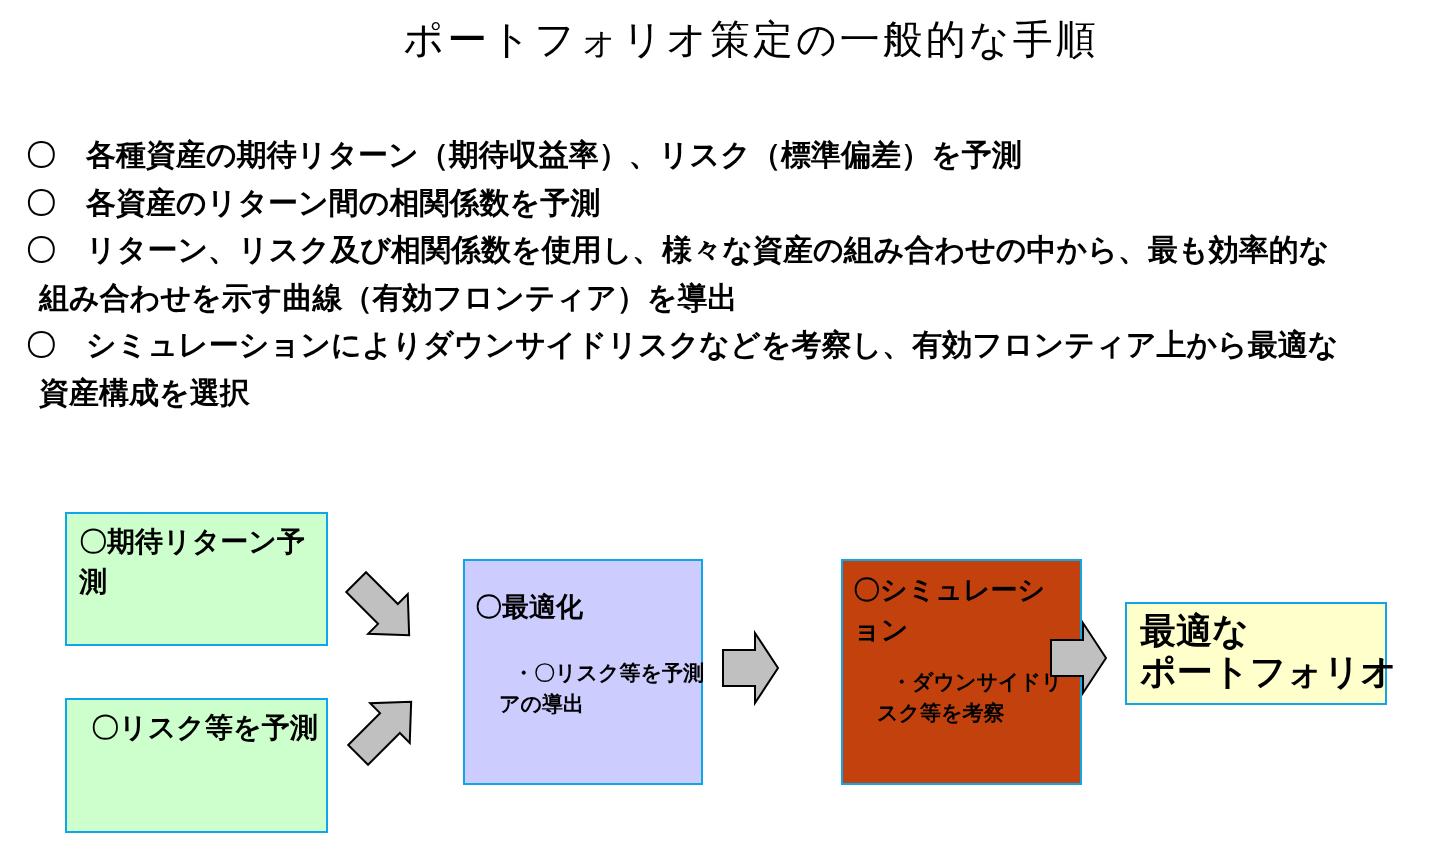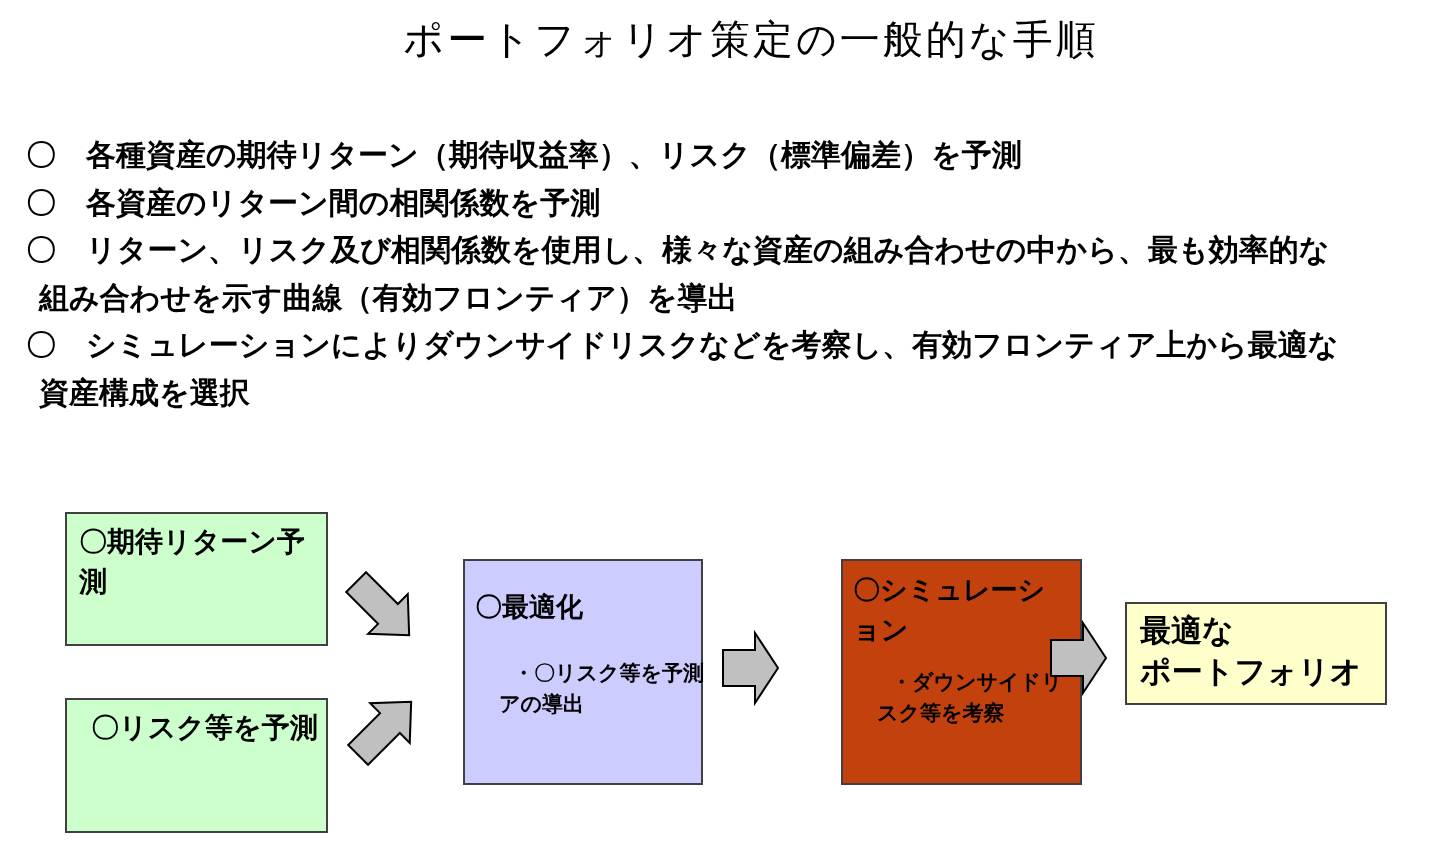--- a/index.html
+++ b/index.html
@@ -21,21 +21,21 @@
   .bullets {
     position:absolute; top:131px; left:0; width:1454px;
     font-size:30px; font-weight:bold; line-height:47.5px;
   }
   .bullets div { white-space:nowrap; }
   .bl1 { padding-left:26px; }
   .bl2 { padding-left:39px; }
 
   
   .box {
-    position:absolute; border:2px solid #404040; box-sizing:border-box;
+    position:absolute; border:2px solid #0ea5e9; box-sizing:border-box;
     font-weight:bold;
   }
   .box .ln { white-space:nowrap; }
 
   #box-expected {
     left:65px; top:512px; width:263px; height:134px;
     background:#ccffcc; padding:8px 12px; font-size:28px; line-height:40px;
   }
   #box-risk {
     left:65px; top:698px; width:263px; height:135px;
@@ -48,21 +48,21 @@
   #box-sim {
     left:841px; top:559px; width:241px; height:226px;
     background:#c2410c; padding:9px 10px; font-size:27px; line-height:40px;
   }
   .sub { font-size:21px; line-height:31px; padding-left:24px; }
   #box-opt .sub { margin-top:30px; }
   #box-sim .sub { margin-top:16px; }
   .sub .s1 { padding-left:14px; }
   #box-final {
     left:1125px; top:602px; width:262px; height:103px;
-    background:#ffffcc; padding:6px 13px; font-size:31px; line-height:41px;
+    background:#ffffcc; padding:6px 13px; font-size:36px; line-height:41px;
   }
 
   
   .arrow { position:absolute; overflow:visible; }
   .arrow polygon { fill:#c0c0c0; stroke:#000; stroke-width:2; stroke-linejoin:miter; }
   #arrow-d1 { left:344px; top:579px; transform:rotate(45deg); }
   #arrow-d2 { left:346px; top:698px; transform:rotate(-45deg); }
   #arrow-h1 { left:722px; top:630px; }
   #arrow-h2 { left:1050px; top:620px; }
 </style>

